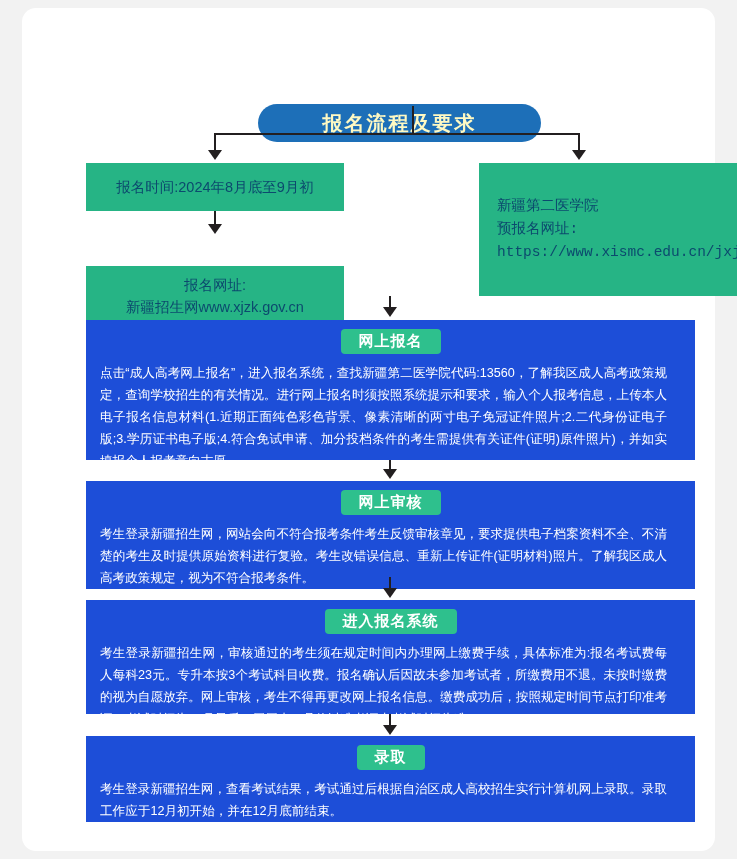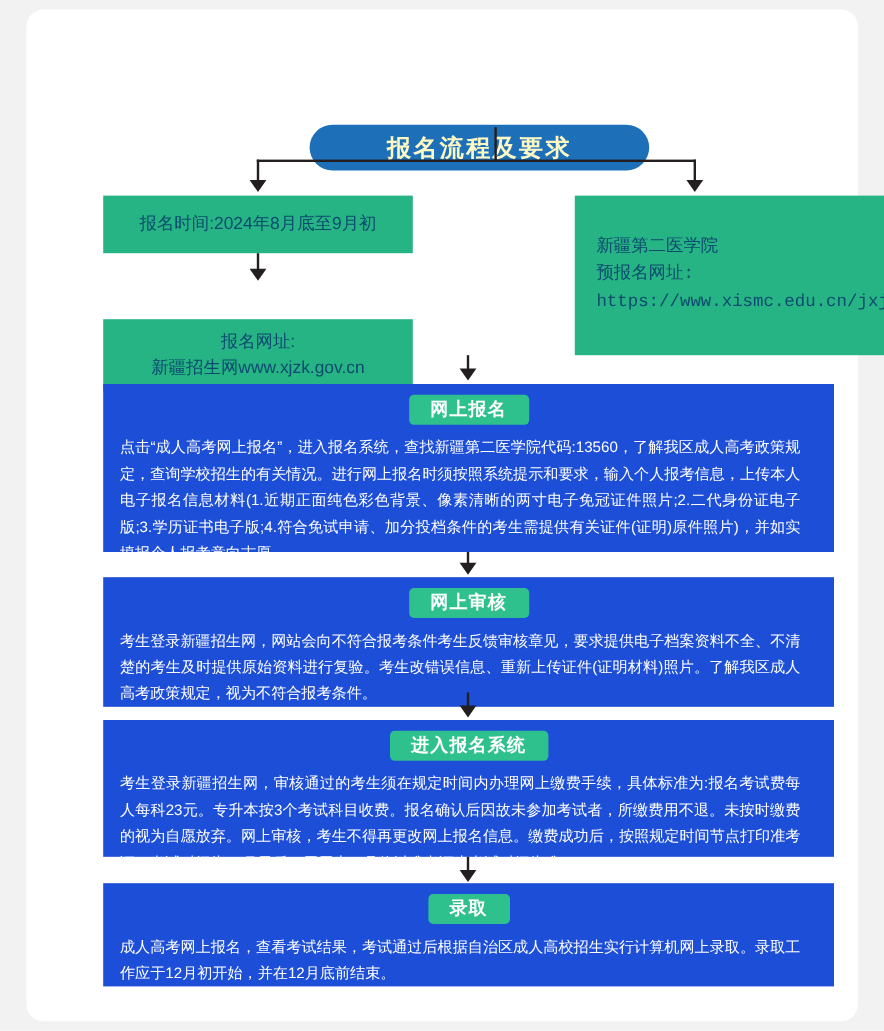--- a/index.html
+++ b/index.html
@@ -165,16 +165,16 @@
   <div class="stage" id="stage-3">
     <div class="stage-head">进入报名系统</div>
     <div class="stage-body">考生登录新疆招生网，审核通过的考生须在规定时间内办理网上缴费手续，具体标准为:报名考试费每人每科23元。专升本按3个考试科目收费。报名确认后因故未参加考试者，所缴费用不退。未按时缴费的视为自愿放弃。网上审核，考生不得再更改网上报名信息。缴费成功后，按照规定时间节点打印准考证，考试时间为10月最后一周周末，具体以准考证上考试时间为准。</div>
   </div>
 
   <div class="line" style="left:367px; top:706px; width:2px; height:12px;"></div>
   <div class="arrow-down" style="left:361px; top:717px;"></div>
 
   <div class="stage" id="stage-4">
     <div class="stage-head">录取</div>
-    <div class="stage-body">成人高考网上报名，查看考试结果，考试通过后根据自治区成人高校招生实行计算机网上录取。录取工作应于12月初开始，并在12月底前结束。</div>
+    <div class="stage-body">考生登录新疆招生网，查看考试结果，考试通过后根据自治区成人高校招生实行计算机网上录取。录取工作应于12月初开始，并在12月底前结束。</div>
   </div>
 
 </div>
 
 </body></html>

